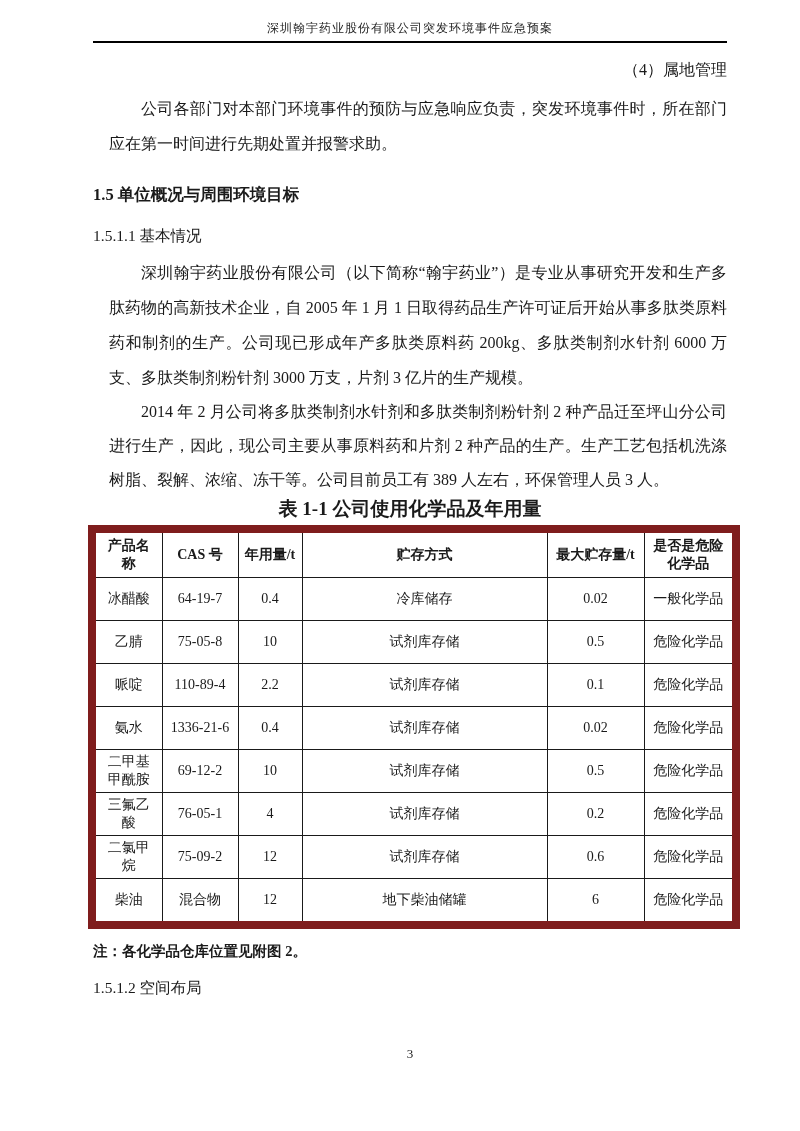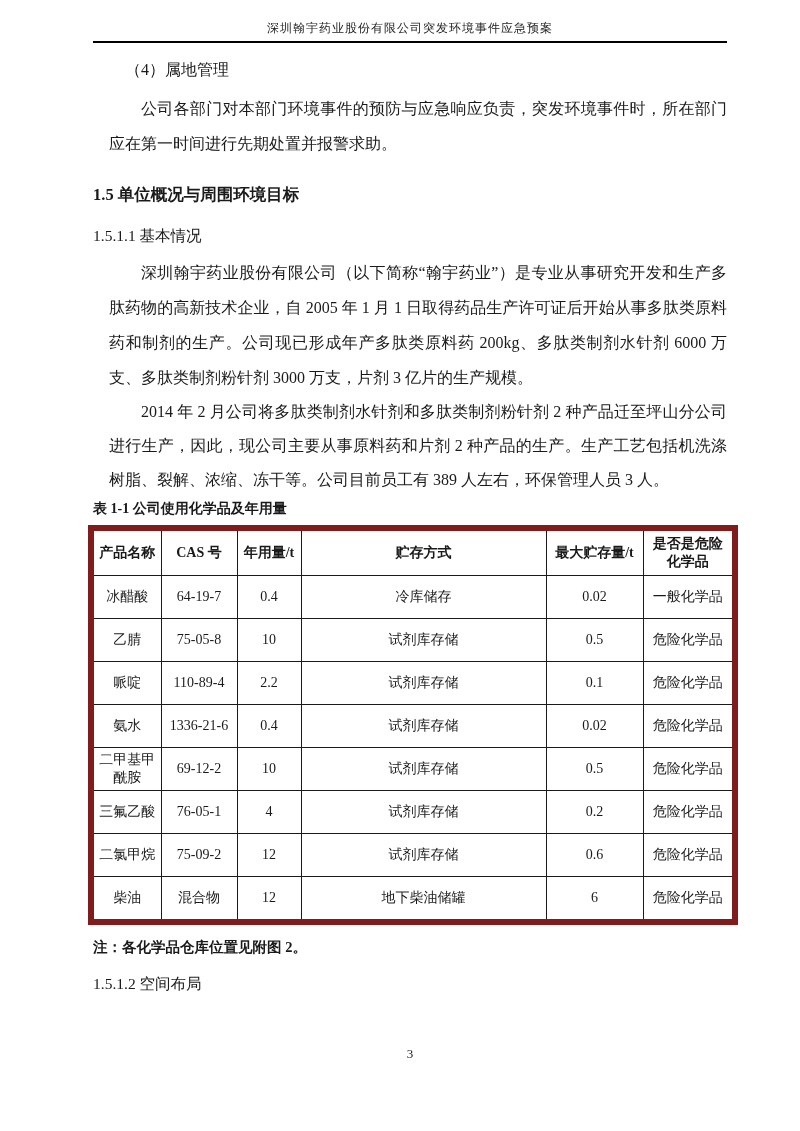--- a/index.html
+++ b/index.html
@@ -32,20 +32,21 @@
     height: 0;
   }
 
   .content { margin: 0 73px 0 93px; width: 634px; }
 
   .list-heading {
     margin: 12px 0 0 0;
     text-indent: 2em;
     font-size: 16px;
     line-height: 30px;
+    text-align: right;
   }
   .para {
     margin: 6px 0 0 16px;
     text-indent: 2em;
     font-size: 16px;
     line-height: 35px;
     text-align: justify;
   }
   .para.tight { line-height: 34px; margin-top: 0; }
   .h-bold {
@@ -57,41 +58,42 @@
   .h-plain {
     margin: 14px 0 0 0;
     font-size: 15.5px;
     font-weight: normal;
     line-height: 26px;
   }
   .h-plain.first { margin-top: 16px; }
 
   .table-caption {
     margin: 0;
-    font-size: 14px;
+    text-align: center;
+    font-size: 19px;
     font-weight: bold;
     line-height: 24px;
   }
 
   table.chem-table {
     margin: 4px 0 0 -5px;
     width: 644px;
     border-collapse: collapse;
     table-layout: fixed;
     font-size: 14px;
   }
   table.chem-table th, table.chem-table td {
     border: 1px solid #1a1a1a;
     text-align: center;
     vertical-align: middle;
     padding: 1px 5px;
     line-height: 18px;
     word-break: break-all;
   }
-  table.chem-table { border: 6px solid #7f1d1d; }
+  table.chem-table { border: 8px solid #7f1d1d; }
   table.chem-table th { height: 42px; font-weight: bold; }
   table.chem-table td { height: 40px; font-weight: normal; }
 
   .table-note {
     margin: 12px 0 0 0;
     font-size: 14.5px;
     font-weight: bold;
     line-height: 20px;
   }
   .sub-after-table { margin-top: 14px; }

